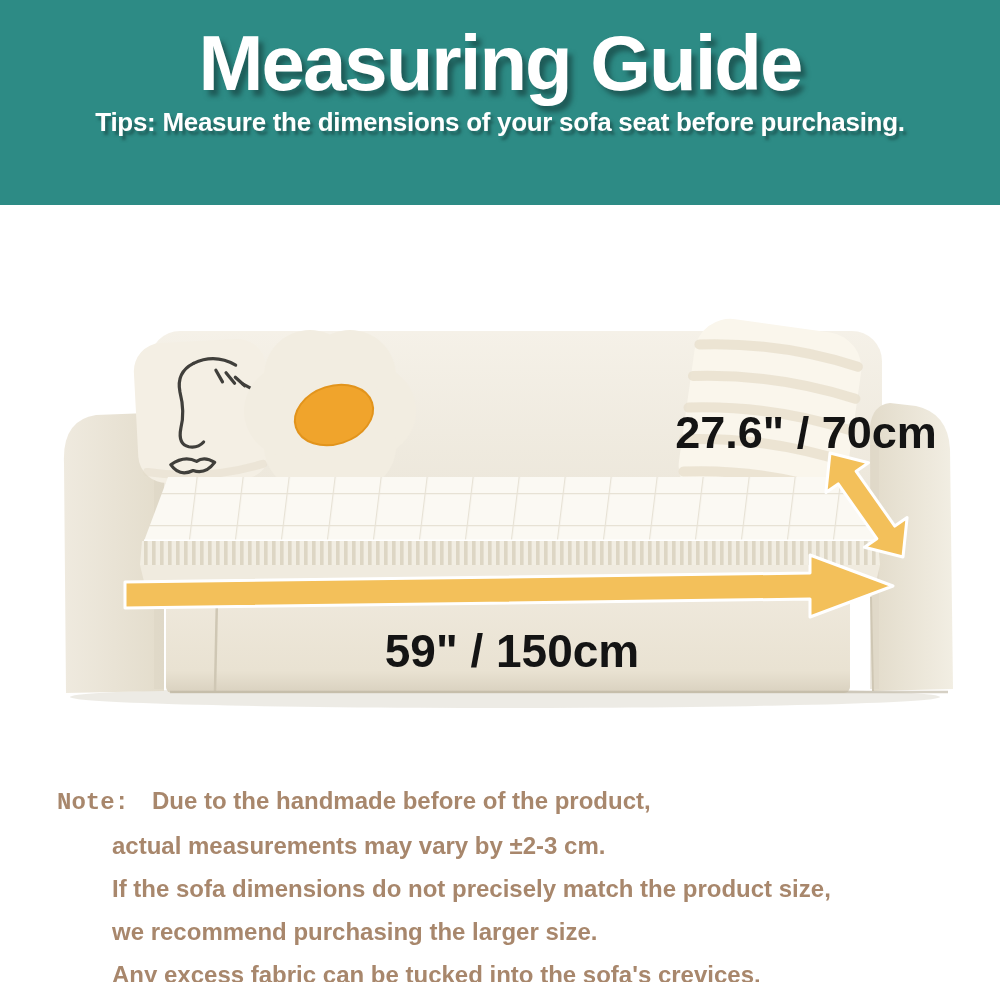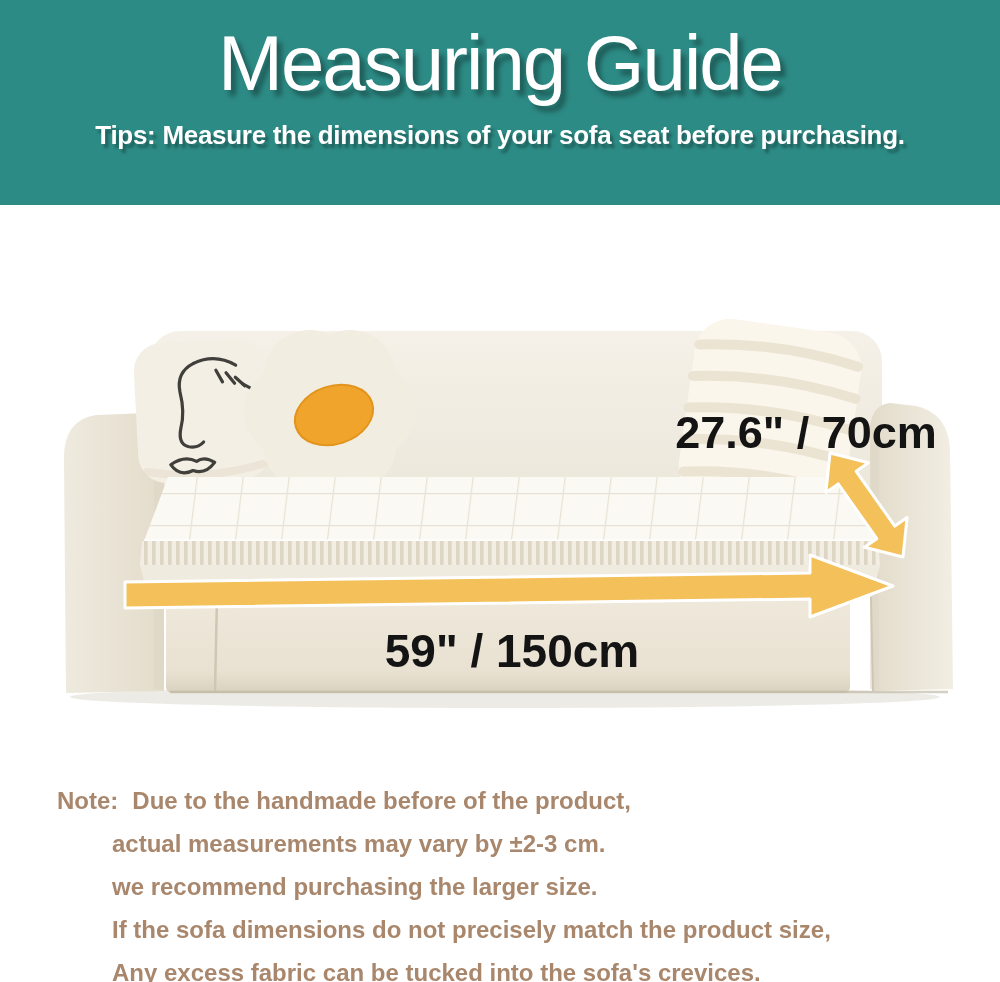--- a/index.html
+++ b/index.html
@@ -12,28 +12,27 @@
   
   .banner{
     width:1000px;height:205px;
     background:#2d8b85;
     text-align:center;
     box-sizing:border-box;
     padding-top:20px;
   }
   .banner .title{
     font-size:78px;
-    font-weight:normal;
+    font-weight:bold;
     letter-spacing:-2px;
     color:#ffffff;
     line-height:1.12;
     text-shadow:5px 6px 5px rgba(20,58,56,0.60);
   }
   .banner .tips{
-    margin-top:13px;
     font-size:26px;
     font-weight:bold;
     letter-spacing:-0.3px;
     color:#ffffff;
     text-shadow:3px 4px 3px rgba(20,58,56,0.55);
   }
   
   .photo{
     position:relative;
     width:1000px;height:570px;
@@ -48,21 +47,21 @@
   .notes{
     box-sizing:border-box;
     padding:4px 30px 0 57px;
     color:#a8876c;
     font-size:24px;
     font-weight:bold;
     line-height:43px;
   }
   .notes .line{white-space:nowrap;}
   .notes .indent{padding-left:55px;}
-  .notes .note-label{padding-right:14px;}
+  .notes .note-label{padding-right:23px;font-family:Liberation Mono, monospace;}
 </style>
 </head>
 <body>
 
 <div class="banner">
   <div class="title">Measuring Guide</div>
   <div class="tips">Tips: Measure the dimensions of your sofa seat before purchasing.</div>
 </div>
 
 <div class="photo">
@@ -159,16 +158,16 @@
     <text class="dim-label" x="806" y="243" font-size="45" text-anchor="middle">27.6" / 70cm</text>
     <text class="dim-label" x="512" y="462" font-size="46" text-anchor="middle">59" / 150cm</text>
   </svg>
 </div>
 
 <div class="notes">
   <div class="line">
     <span class="note-label">Note:</span><span>Due to the handmade before of the product,</span>
   </div>
   <div class="line indent">actual measurements may vary by ±2-3 cm.</div>
+  <div class="line indent">If the sofa dimensions do not precisely match the product size,</div>
   <div class="line indent">we recommend purchasing the larger size.</div>
-  <div class="line indent">If the sofa dimensions do not precisely match the product size,</div>
   <div class="line indent">Any excess fabric can be tucked into the sofa's crevices.</div>
 </div>
 
 </body></html>

